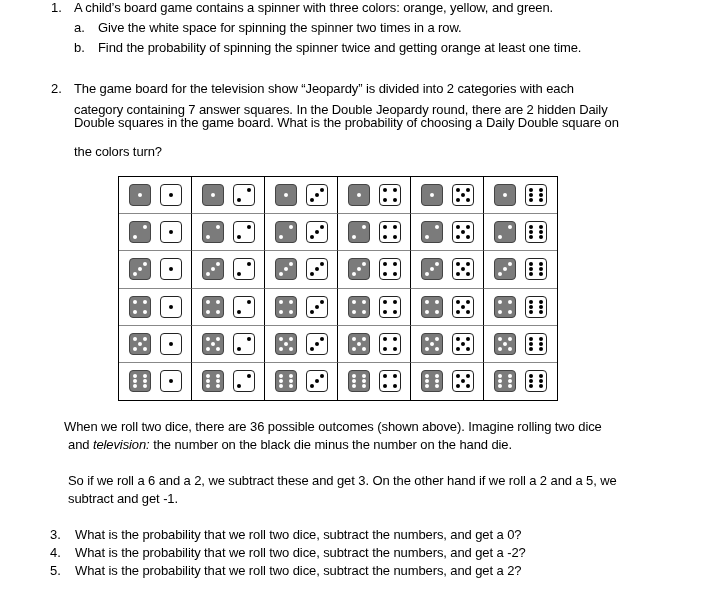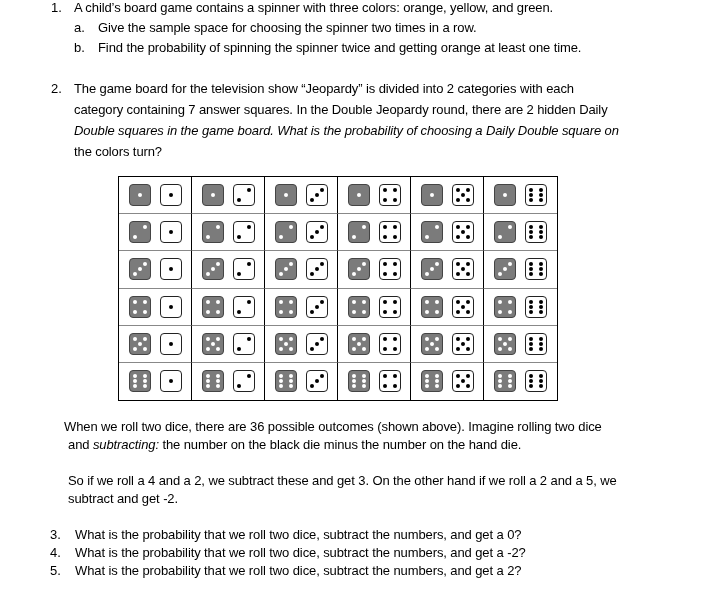--- a/index.html
+++ b/index.html
@@ -33,28 +33,28 @@
   .pip { position: absolute; width: 4px; height: 4px; border-radius: 50%; }
   .gray .pip { background: #fff; }
   .white .pip { background: #000; }
 </style>
 </head>
 <body>
 
 <span class="num" style="left:51px; top:0px;">1.</span>
 <span class="line" style="left:74px; top:0px;">A child’s board game contains a spinner with three colors:  orange, yellow, and green.</span>
 <span class="num" style="left:74px; top:20px;">a.</span>
-<span class="line" style="left:98px; top:20px;">Give the sample space for choosing the spinner two times in a row.</span>
+<span class="line" style="left:98px; top:20px;">Give the white space for spinning the spinner two times in a row.</span>
 <span class="num" style="left:74px; top:40px;">b.</span>
 <span class="line" style="left:98px; top:40px;text-align:center;">Find the probability of spinning the spinner twice and getting orange at least one time.</span>
 
 <span class="num" style="left:51px; top:81px;">2.</span>
 <span class="line" style="left:74px; top:81px;">The game board for the television show “Jeopardy” is divided into 2 categories with each</span>
 <span class="line" style="left:74px; top:102px;">category containing 7 answer squares. In the Double Jeopardy round, there are 2 hidden Daily</span>
-<span class="line" style="left:74px; top:123px;font-style:italic;">Double squares in the game board. What is the probability of choosing a Daily Double square on</span>
+<span class="line" style="left:74px; top:115px;">Double squares in the game board. What is the probability of choosing a Daily Double square on</span>
 <span class="line" style="left:74px; top:144px;">the colors turn?</span>
 
 <div class="grid" id="dice-grid">
     <div class="cell">
       <div class="die gray">
         <span class="pip" style="left: 8px; top: 8px;"></span>
       </div>
       <div class="die white">
         <span class="pip" style="left: 8px; top: 8px;"></span>
       </div>
@@ -515,23 +515,23 @@
         <span class="pip" style="left: 13px; top: 3px;"></span>
         <span class="pip" style="left: 3px; top: 8px;"></span>
         <span class="pip" style="left: 13px; top: 8px;"></span>
         <span class="pip" style="left: 3px; top: 13px;"></span>
         <span class="pip" style="left: 13px; top: 13px;"></span>
       </div>
     </div>
   </div>
 
 <span class="line" style="left:64px; top:419px;">When we roll two dice, there are 36 possible outcomes (shown above). Imagine rolling two dice</span>
-<span class="line" style="left:68px; top:437px;"><span>and </span><em>subtracting:</em><span> the number on the black die minus the number on the hand die.</span></span>
-
-<span class="line" style="left:68px; top:473px;">So if we roll a 4 and a 2, we subtract these and get 3. On the other hand if we roll a 2 and a 5, we</span>
-<span class="line" style="left:68px; top:491px;">subtract and get -2.</span>
+<span class="line" style="left:68px; top:437px;"><span>and </span><em>television:</em><span> the number on the black die minus the number on the hand die.</span></span>
+
+<span class="line" style="left:68px; top:473px;">So if we roll a 6 and a 2, we subtract these and get 3. On the other hand if we roll a 2 and a 5, we</span>
+<span class="line" style="left:68px; top:491px;">subtract and get -1.</span>
 
 <span class="num" style="left:50px; top:527px;">3.</span>
 <span class="line" style="left:75px; top:527px;">What is the probability that we roll two dice, subtract the numbers, and get a 0?</span>
 <span class="num" style="left:50px; top:545px;">4.</span>
 <span class="line" style="left:75px; top:545px;">What is the probability that we roll two dice, subtract the numbers, and get a -2?</span>
 <span class="num" style="left:50px; top:563px;">5.</span>
 <span class="line" style="left:75px; top:563px;">What is the probability that we roll two dice, subtract the numbers, and get a 2?</span>
 
 </body></html>

